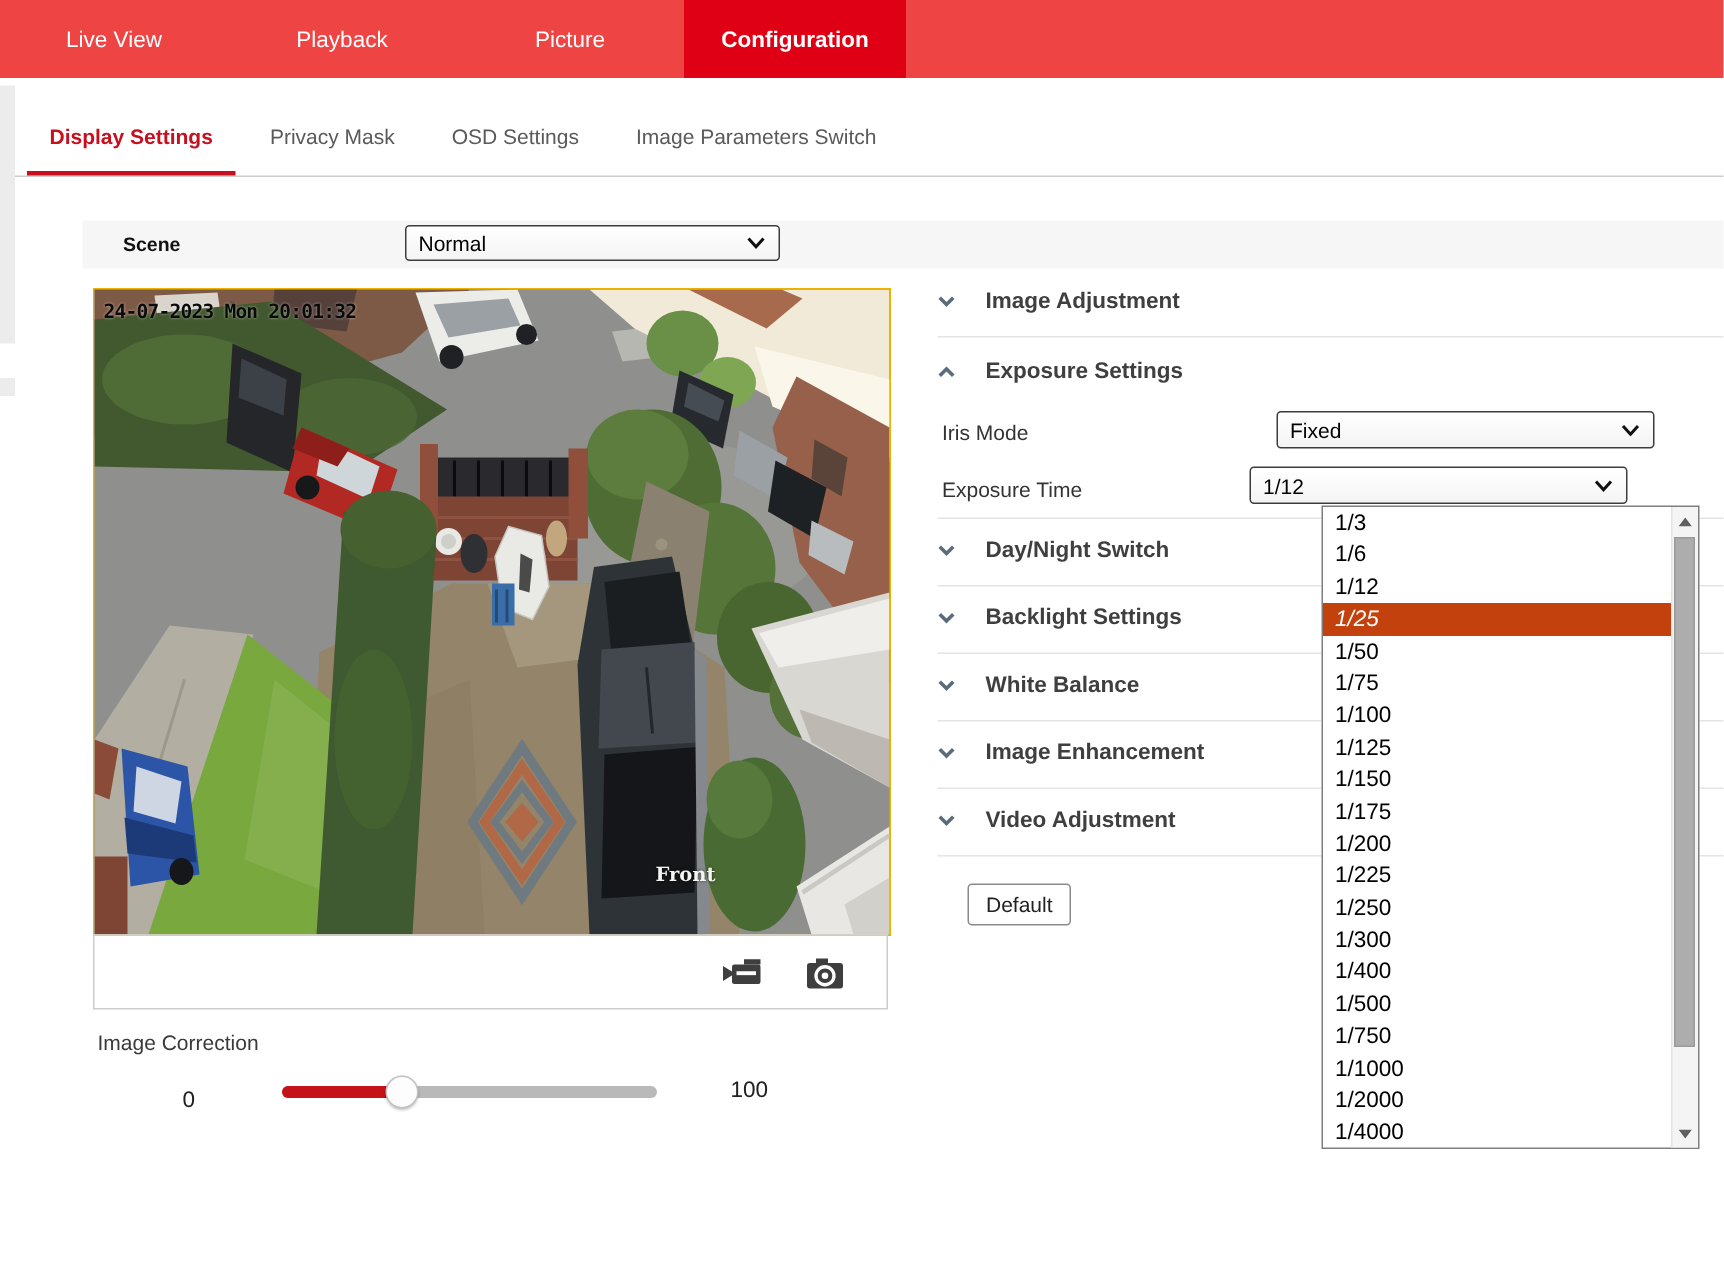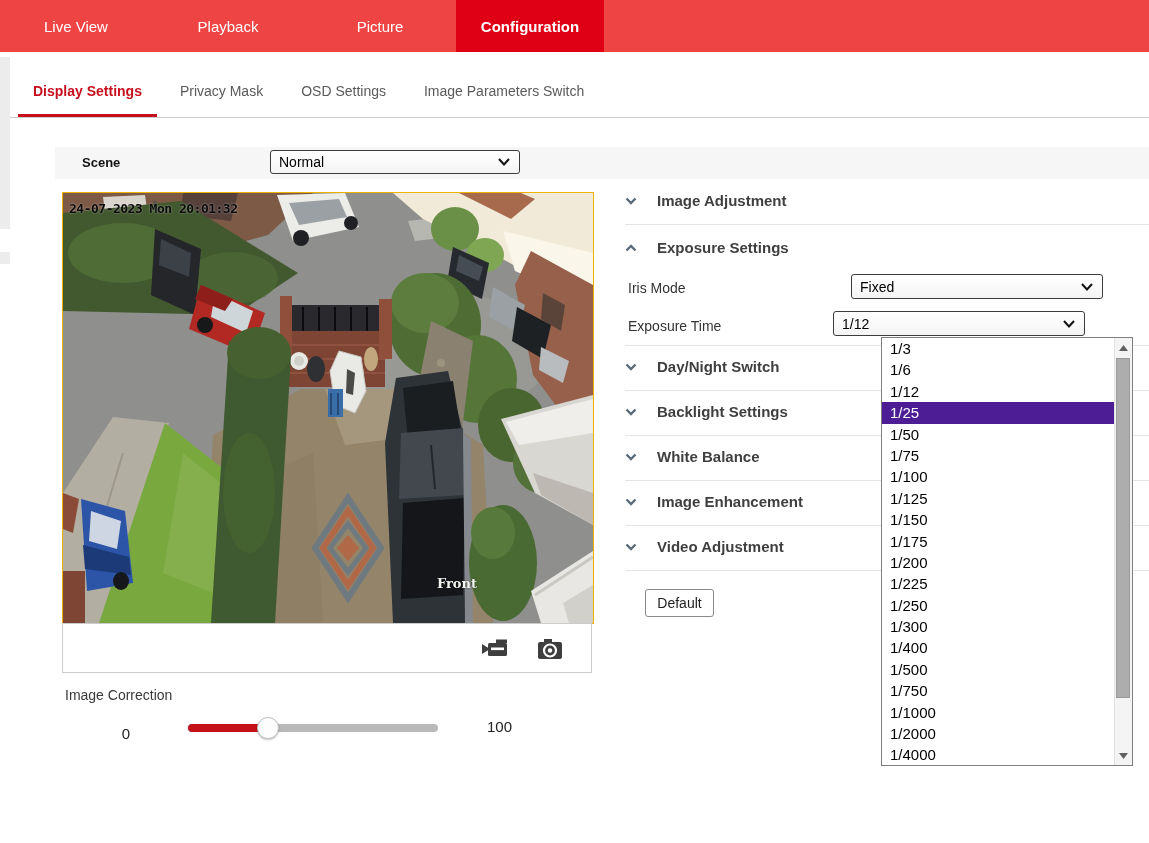--- a/index.html
+++ b/index.html
@@ -68,21 +68,21 @@
 
   .default-btn{position:absolute;left:645px;top:589px;width:69px;height:28px;background:#fff;
     border:1px solid #8a8a8a;border-radius:3px;font-size:14px;color:#222;
     font-family:"Liberation Sans",sans-serif;cursor:pointer;}
 
   
   .listbox{position:absolute;left:833px;top:337px;width:252px;height:429px;background:#fff;
     border:1px solid #7f7f7f;box-sizing:border-box;z-index:20;margin-left:48px;}
   .listbox .opts{position:absolute;left:0;top:0;right:17px;bottom:0;overflow:hidden;}
   .opt{height:21.4px;line-height:21.4px;font-size:15px;color:#000;padding-left:8px;cursor:pointer;white-space:nowrap;}
-  .opt.highlight{background:#4c1d95;color:#ffffff;}
+  .opt.highlight{background:#c2410c;color:#ffffff;font-style:italic;}
   .vscroll{position:absolute;top:0;right:0;bottom:0;width:17px;background:#f4f4f4;border-left:1px solid #e2e2e2;}
   .vs-btn{position:absolute;left:0;width:17px;height:19px;display:flex;align-items:center;justify-content:center;cursor:pointer;}
   .vs-btn svg{display:block;}
   .vs-thumb{position:absolute;left:1px;top:20px;width:14px;height:340px;background:#adadad;border:1px solid #9a9a9a;
     box-sizing:border-box;cursor:grab;}
 </style>
 </head>
 <body>
 
 <div class="topnav">

